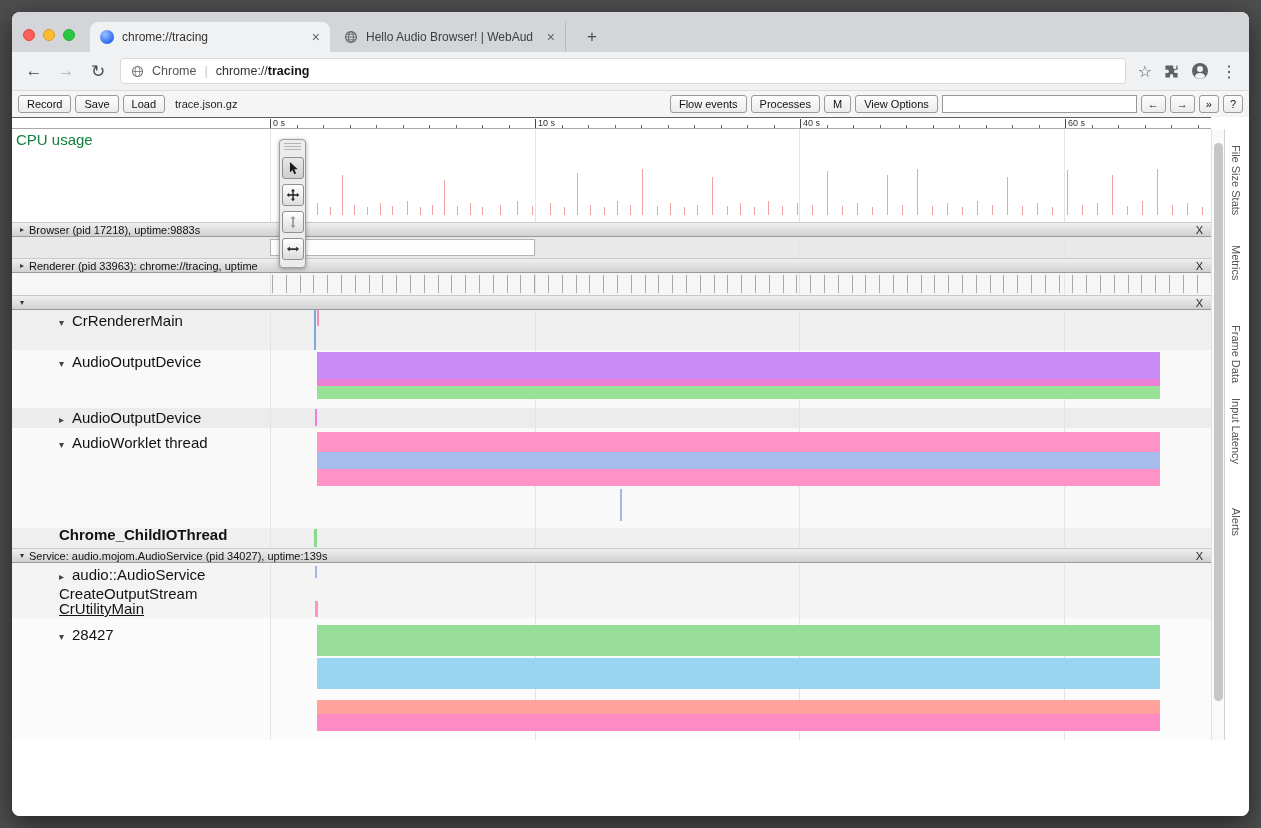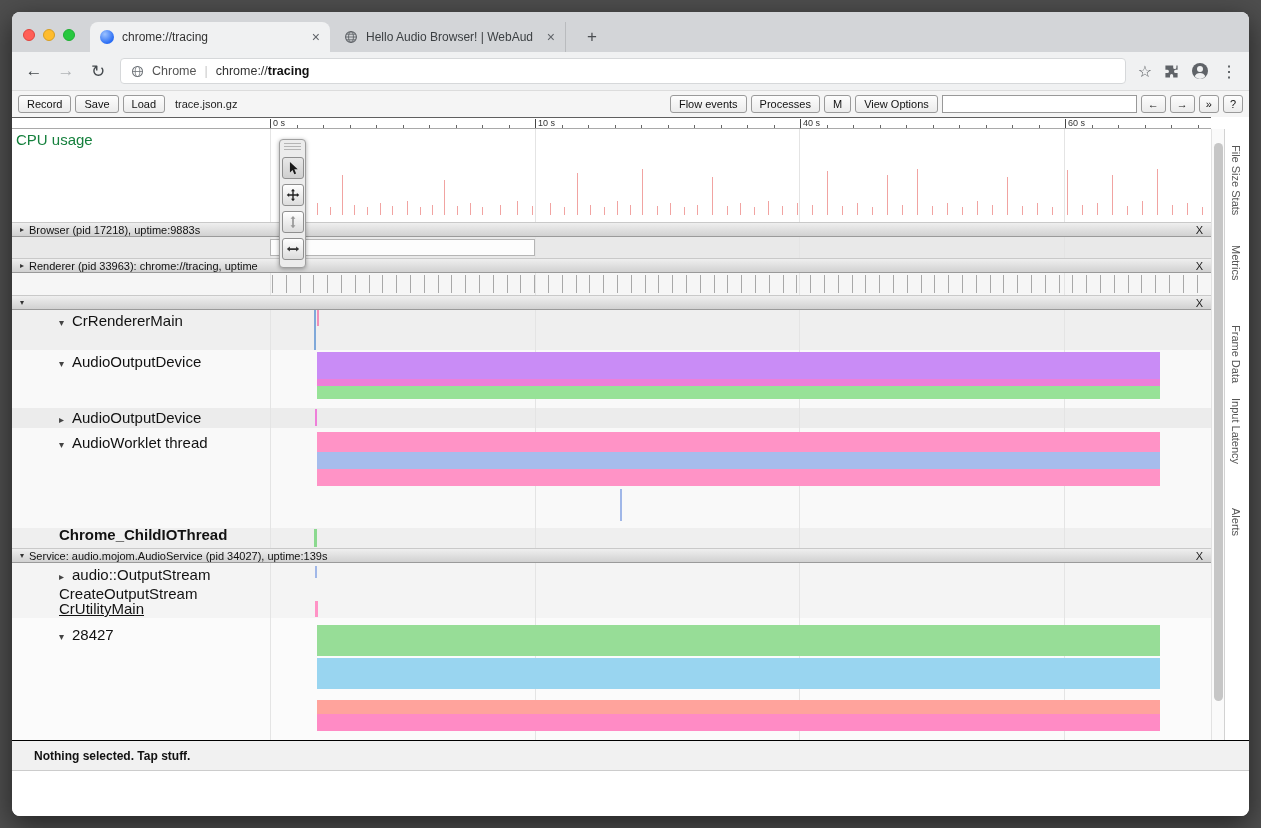--- a/index.html
+++ b/index.html
@@ -394,21 +394,21 @@
       <div class="mark" style="left: 608px; width: 2px; top: 360px; height: 32px; background: rgb(160, 183, 232);"></div>
       <div class="rowbg" style="top: 399px; height: 20px; background: rgb(239, 239, 239);"></div>
       <div class="rowlabel" style="top: 397px; font-weight: bold;"><span>Chrome_ChildIOThread</span></div>
       <div class="mark" style="left: 302px; width: 3px; top: 400px; height: 18px; background: rgb(139, 217, 143);"></div>
       <div class="phdr" style="top: 419px;">
         <span class="arr">▾</span>
         <span class="hlabel">Service: audio.mojom.AudioService (pid 34027), uptime:139s</span>
         <span class="hx">X</span>
       </div>
       <div class="rowbg" style="top: 434px; height: 37px; background: rgb(244, 244, 244);"></div>
-      <div class="rowlabel" style="top: 437px;"><span class="arr">▸</span><span>audio::OutputStream
+      <div class="rowlabel" style="top: 437px;"><span class="arr">▸</span><span>audio::AudioService
 CreateOutputStream</span></div>
       <div class="mark" style="left: 303px; width: 2px; top: 437px; height: 12px; background: rgb(160, 183, 232);"></div>
       <div class="rowbg" style="top: 471px; height: 18px; background: rgb(244, 244, 244);"></div>
       <div class="rowlabel" style="top: 471px; text-decoration: underline;"><span>CrUtilityMain</span></div>
       <div class="mark" style="left: 303px; width: 3px; top: 472px; height: 16px; background: rgb(255, 147, 198);"></div>
       <div class="rowbg" style="top: 489px; height: 122px; background: rgb(251, 251, 251);"></div>
       <div class="rowlabel" style="top: 497px;"><span class="arr">▾</span><span>28427</span></div>
       <div class="bar" style="left: 305px; width: 843px; top: 496px; height: 31px; background: rgb(151, 221, 151);"></div>
       <div class="bar" style="left: 305px; width: 843px; top: 529px; height: 31px; background: rgb(153, 213, 240);"></div>
       <div class="bar" style="left: 305px; width: 843px; top: 571px; height: 14px; background: rgb(255, 163, 156);"></div>
@@ -420,18 +420,15 @@
   </div>
 
   <div class="sidetabs">
     <span class="stab" style="top:16px">File Size Stats</span>
     <span class="stab" style="top:116px">Metrics</span>
     <span class="stab" style="top:196px">Frame Data</span>
     <span class="stab" style="top:269px">Input Latency</span>
     <span class="stab" style="top:379px">Alerts</span>
   </div>
 
-  <div class="statusbar">
-    <span>Nothing selected. Tap stuff.</span>
-  </div>
   <div class="bottomwhite"></div>
 
 </div>
 
 </body></html>

